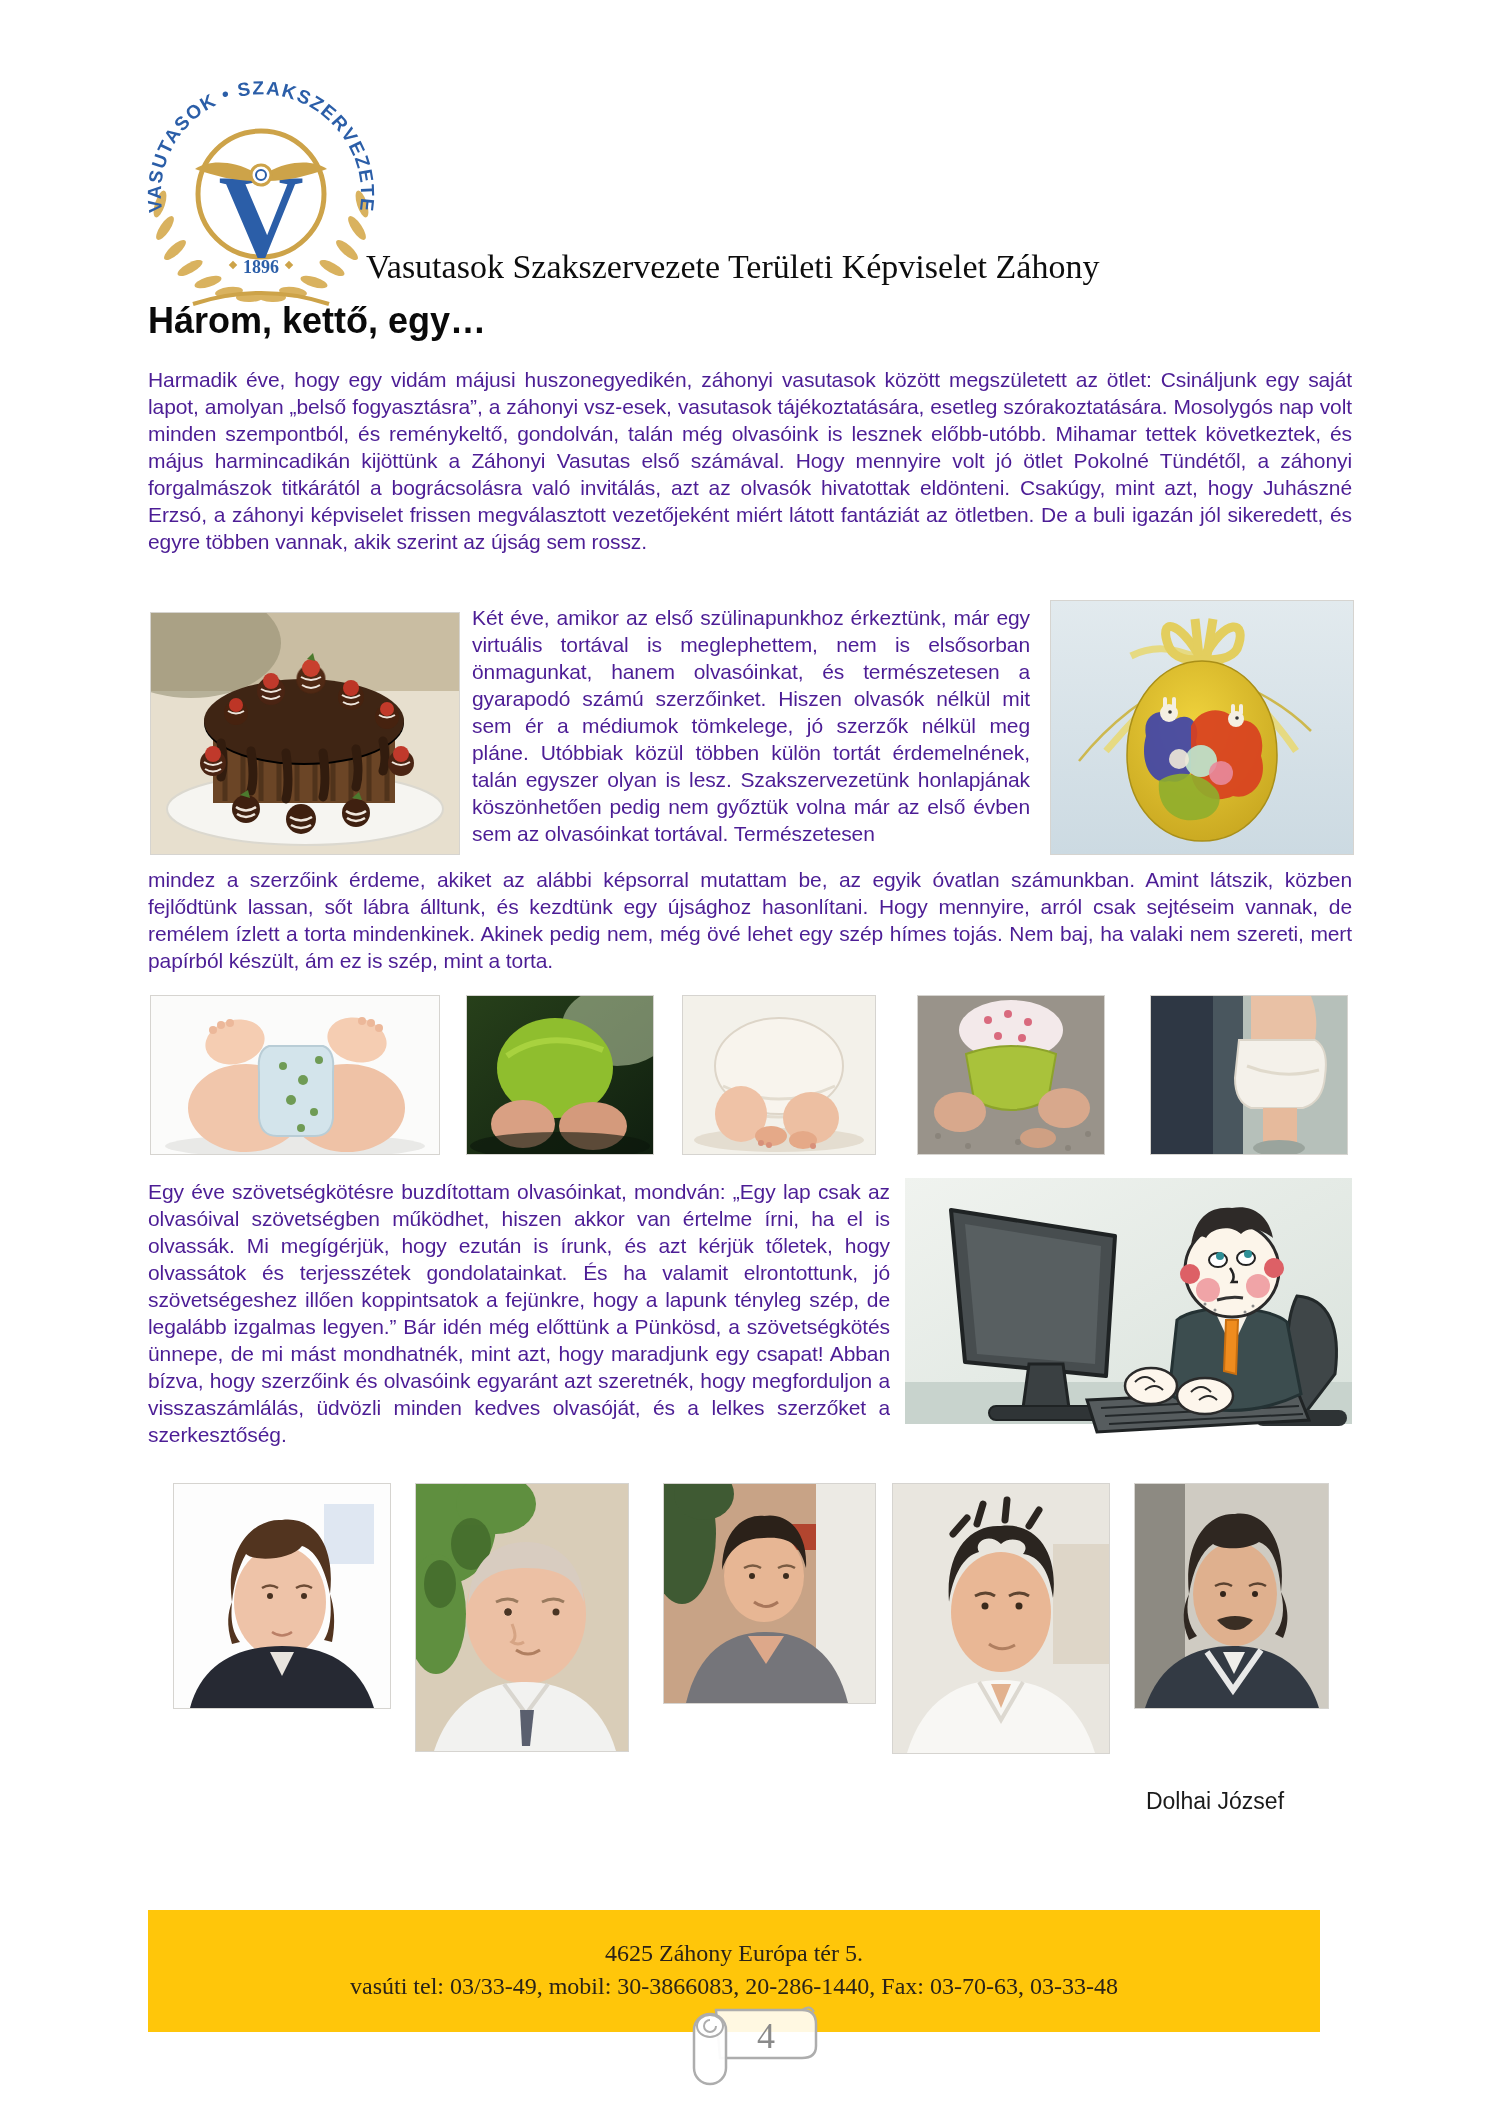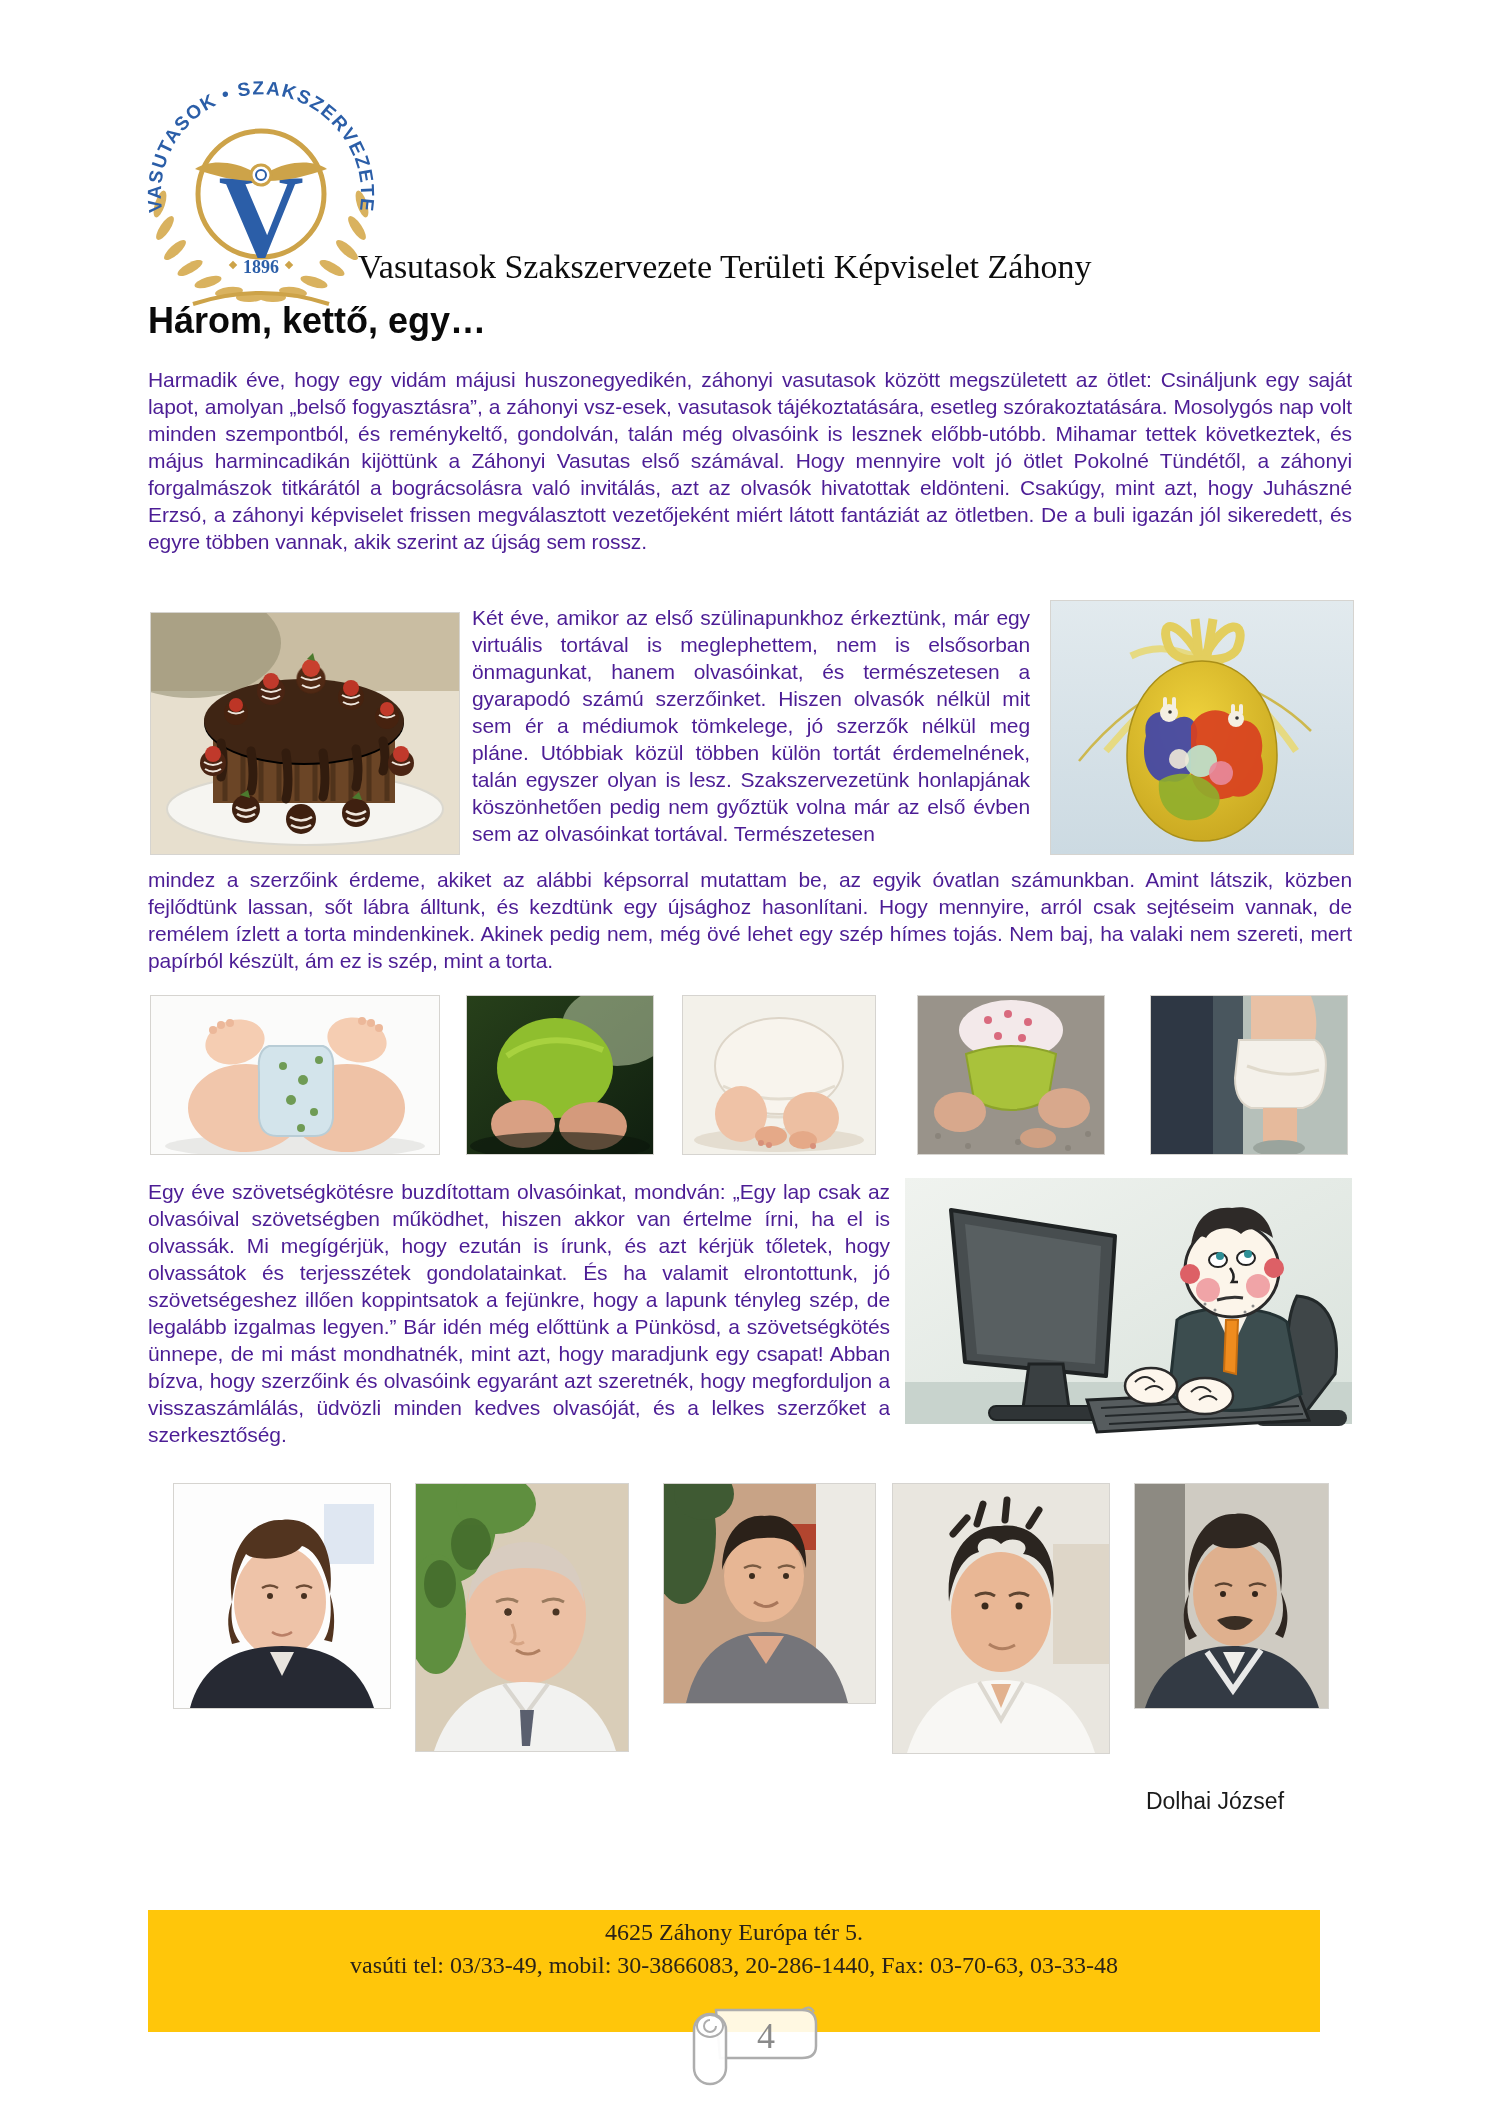--- a/index.html
+++ b/index.html
@@ -1,21 +1,21 @@
 <!DOCTYPE html>
 <html><head>
 <meta charset="utf-8">
 <style>
   html,body{margin:0;padding:0;}
   body{width:1500px;height:2121px;position:relative;background:#ffffff;
        font-family:"Liberation Sans",sans-serif;color:#111;}
   .abs{position:absolute;}
   .just{text-align:justify;text-justify:inter-word;font-size:21px;line-height:27px;
         letter-spacing:-0.1px;color:#4c1d95;}
-  .doc-title{font-family:"Liberation Serif",serif;font-size:34px;color:#0d0d0d;white-space:nowrap;}
+  .doc-title{font-family:"Liberation Serif",serif;font-size:34px;color:#0d0d0d;white-space:nowrap;margin-left:8px;}
   .heading{font-size:36px;font-weight:bold;letter-spacing:0;color:#0a0a0a;}
   .photo{border:1px solid #d6d4d0;overflow:hidden;background:#fff;}
   .photo svg{display:block;}
   .signature{font-size:23px;color:#1a1a1a;text-align:center;}
   .footer-band{background:#FFC60A;text-align:center;font-family:"Liberation Serif",serif;
                color:#2a2218;}
   .footer-line{font-size:24px;line-height:33px;}
   .footer-link{color:#3C3C9C;text-decoration:underline;cursor:pointer;}
   .scroll-icon svg{display:block;}
 </style>
@@ -450,21 +450,21 @@
       <circle cx="120" cy="110" r="3" fill="#32241a"></circle>
     <path d="M82,136 q18,-8 36,0 q-8,10 -18,10 q-10,0 -18,-10 Z" fill="#3a2e24"></path>
     <path d="M10,224 C24,180 58,162 98,162 C138,162 170,180 184,224 Z" fill="#333a44"></path>
     <path d="M72,168 L98,206 L126,166" fill="none" stroke="#e8e8e8" stroke-width="6"></path>
     <polygon points="88,168 110,168 99,190" fill="#f0efec"></polygon>
   </svg>
 </div>
 
 <div class="abs signature" style="left:1100px;top:1788px;width:230px;">Dolhai József</div>
 
-<div class="abs footer-band" style="left:148px;top:1910px;width:1172px;height:122px;padding-top:6px;box-sizing:border-box;">
+<div class="abs footer-band" style="left:148px;top:1910px;width:1172px;height:122px;padding-top:27px;box-sizing:border-box;">
   <div class="footer-line">4625 Záhony Európa tér 5.</div>
   <div class="footer-line">vasúti tel: 03/33-49, mobil: 30-3866083, 20-286-1440, Fax: 03-70-63, 03-33-48</div>
 </div>
 
 <div class="abs scroll-icon" style="left:686px;top:2000px;width:140px;height:95px;">
   <svg width="140" height="95" viewBox="0 0 140 95">
 
     <path d="M30,10 H116 Q130,10 130,24 V46 Q130,58 116,58 H34 Z" fill="rgba(255,255,255,0.88)" stroke="#adadad" stroke-width="2.5"></path>
     <path d="M116,10 Q124,4 128,12" fill="none" stroke="#adadad" stroke-width="2"></path>
 

